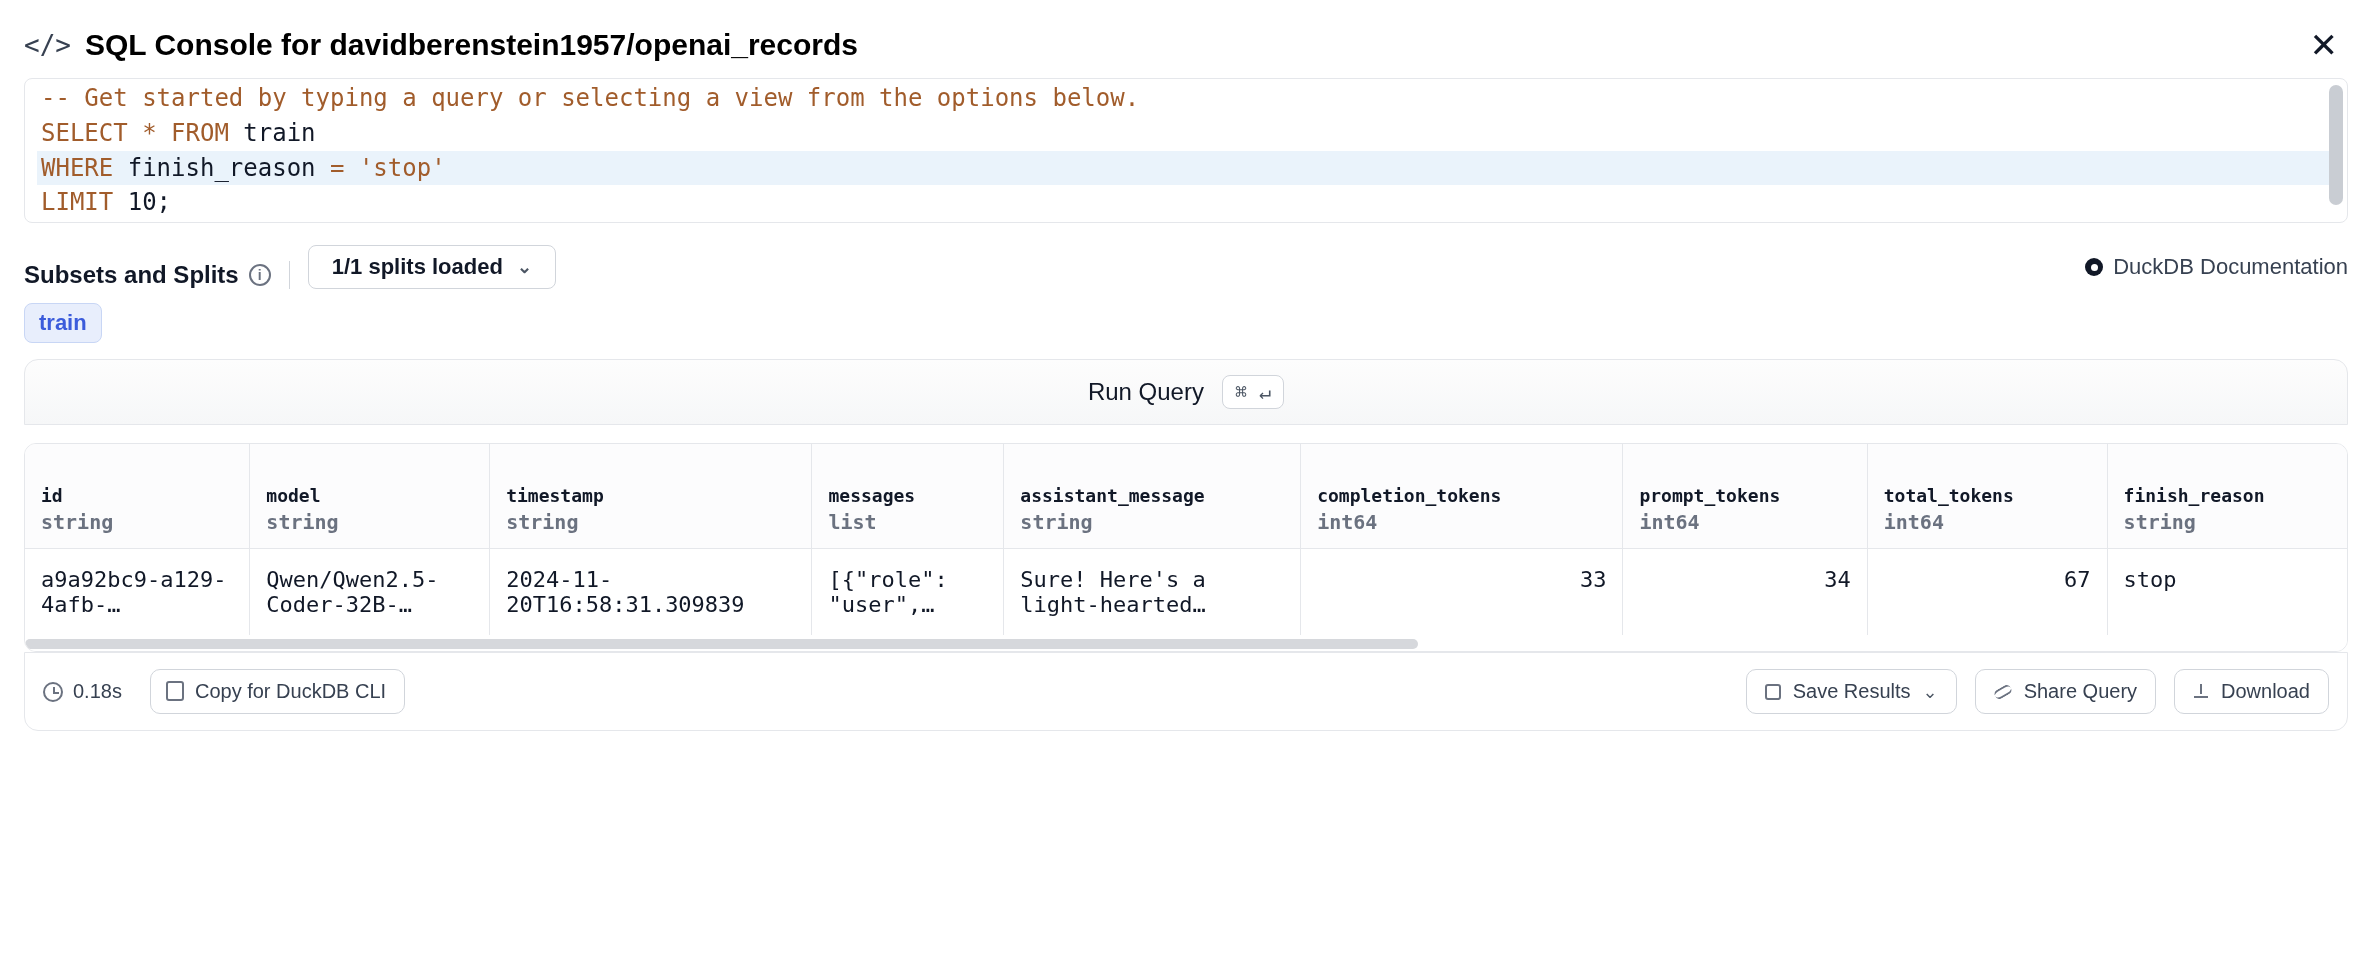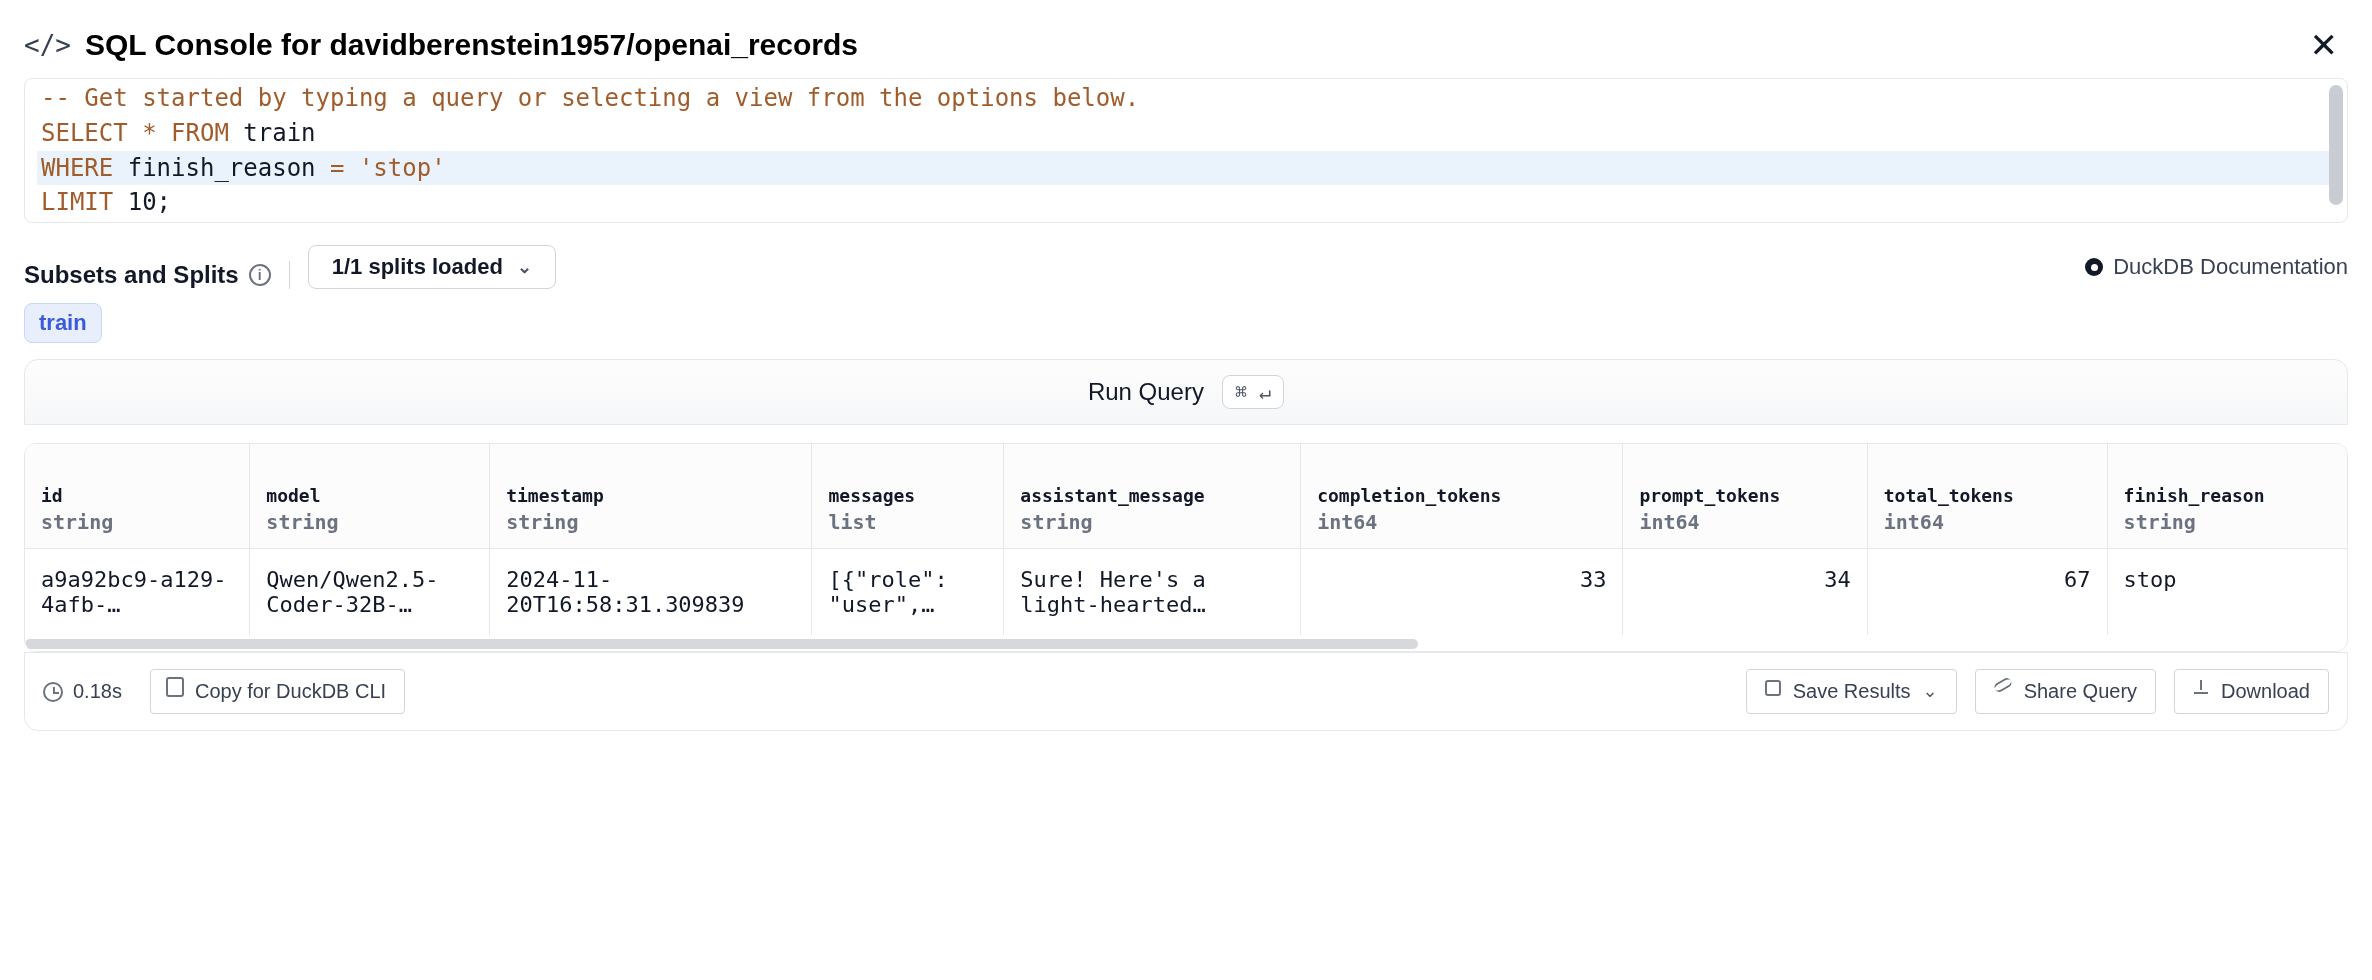--- a/index.html
+++ b/index.html
@@ -230,24 +230,25 @@
   .timing { display:flex; gap:10px; align-items:center; color:#374151; font-size:20px;}
   .clock {
     width: 20px; height:20px; border:2px solid #6b7280; border-radius:50%;
     position:relative; display:inline-block;
   }
   .clock::after{content:"";position:absolute;left:8px;top:3px;width:2px;height:7px;background:#6b7280;}
   .clock::before{content:"";position:absolute;left:8px;top:8px;width:6px;height:2px;background:#6b7280;}
   .btn {
     border: 1px solid #d1d5db;
     background: #fff;
-    border-radius: 4px;
+    border-radius: 10px;
     padding: 10px 18px;
     font-size: 20px;
     display: inline-flex;
+    align-items: center;
     gap: 12px;
     cursor: pointer;
     color:#374151;
   }
   .footer-right { display:flex; gap:18px; }
   .icn { width:18px; height:18px; display:inline-block; }
   .icn-copy { border:2px solid #6b7280; border-radius:3px; position:relative; width:14px;height:16px;}
   .icn-copy::before{content:"";position:absolute;left:-5px;top:-5px;width:14px;height:16px;border:2px solid #6b7280;border-radius:3px;background:#fff;}
   .icn-save { border:2px solid #6b7280; border-radius:3px; width:16px;height:16px;}
   .icn-link {

